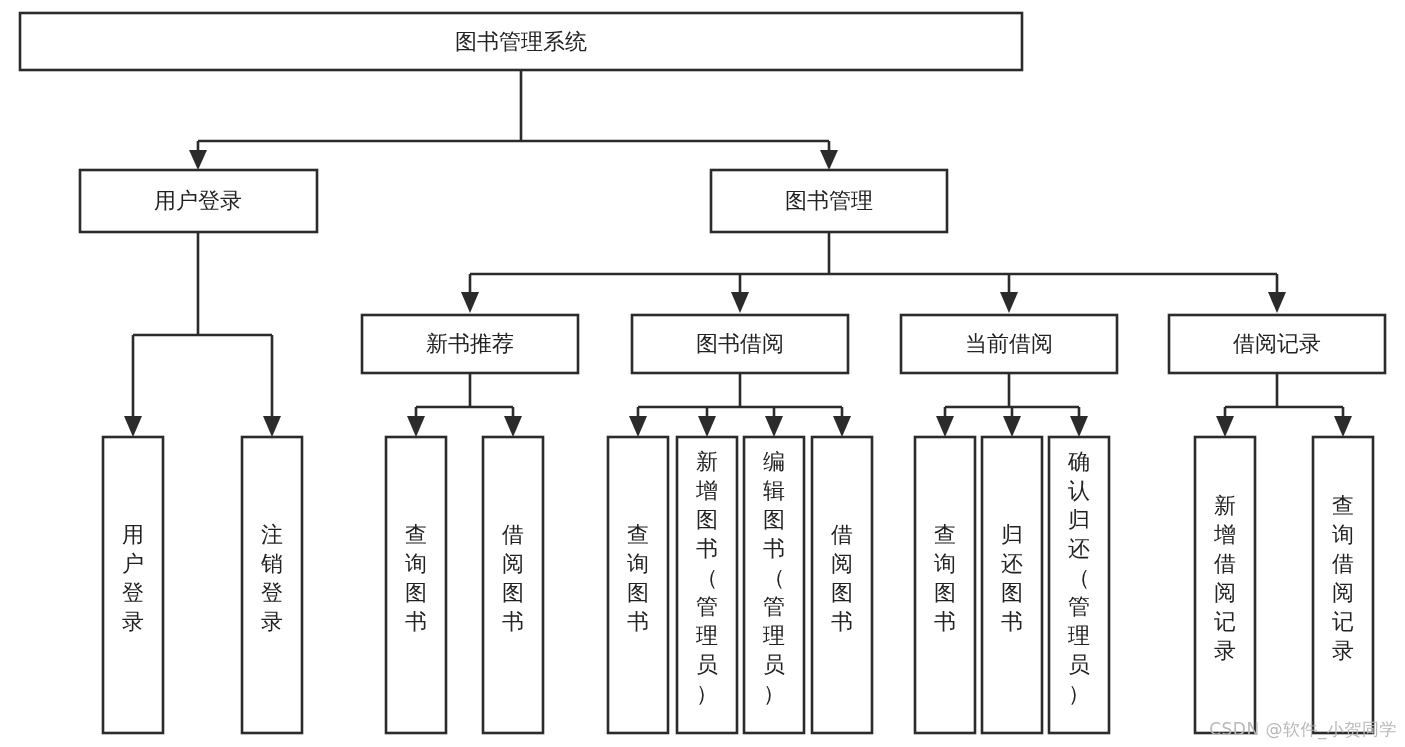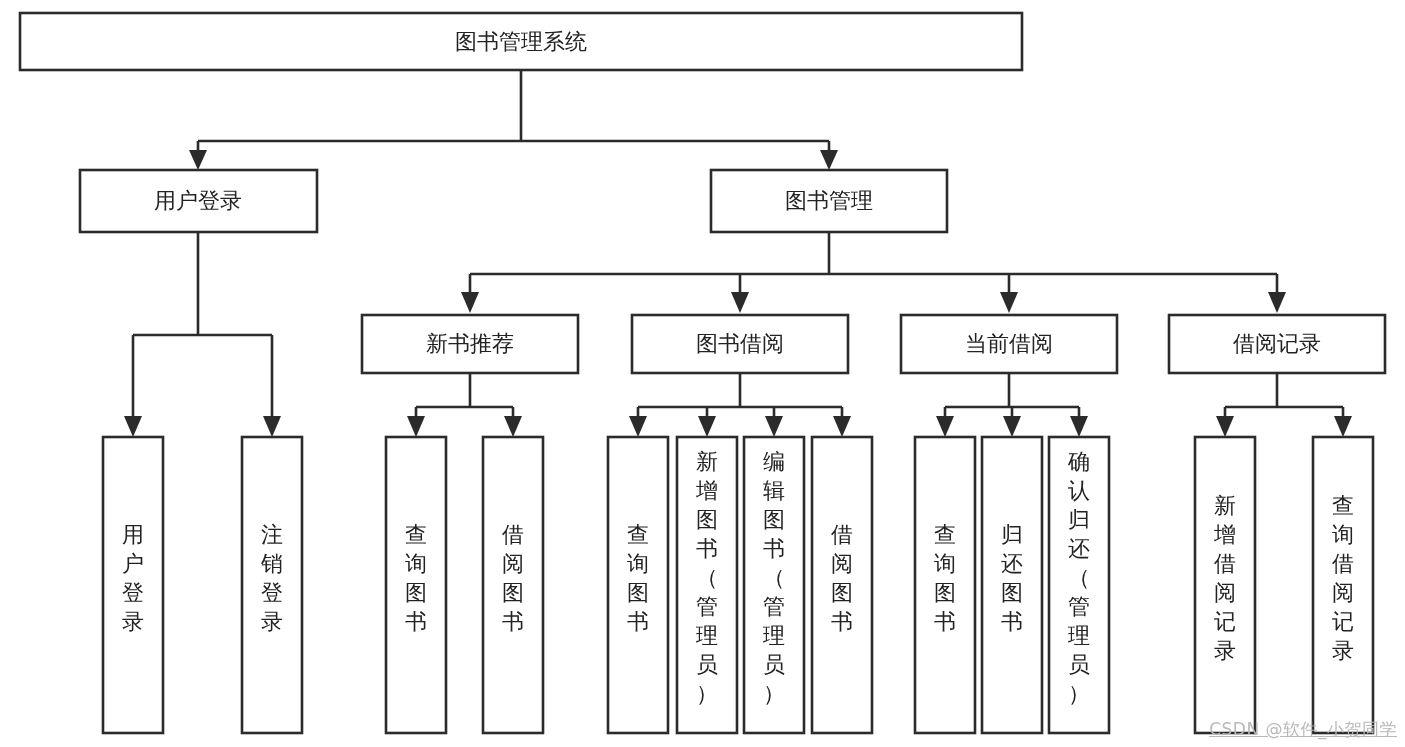--- a/index.html
+++ b/index.html
@@ -58,21 +58,20 @@
   .watermark {
     position: absolute;
     right: 8px;
     bottom: 6px;
     font-family: "DejaVu Sans", "Liberation Sans", sans-serif;
     font-size: 17px;
     color: #b9b9b9;
     letter-spacing: 0.5px;
     white-space: nowrap;
     user-select: none;
-    text-decoration: underline;
   }
 </style>
 </head>
 <body>
 
 <div id="diagram-root">
 
   <svg class="diagram-svg" viewBox="0 0 1405 747" xmlns="http://www.w3.org/2000/svg">
 
     <g>

